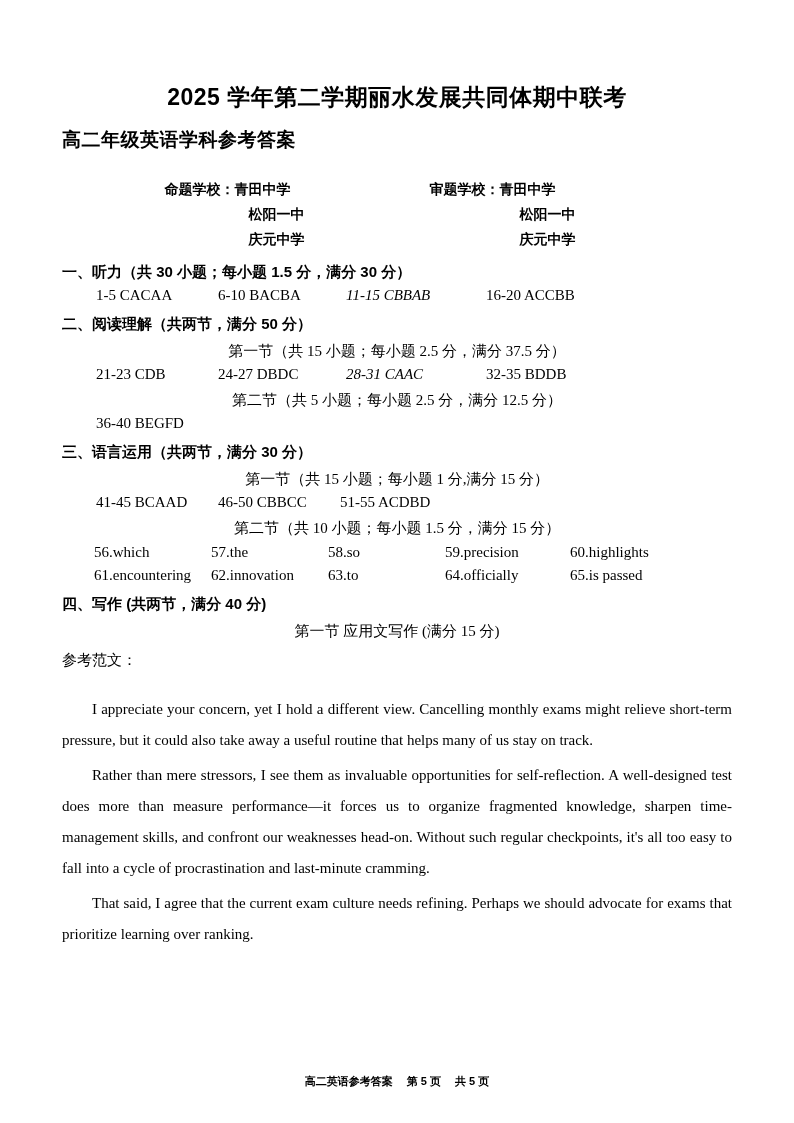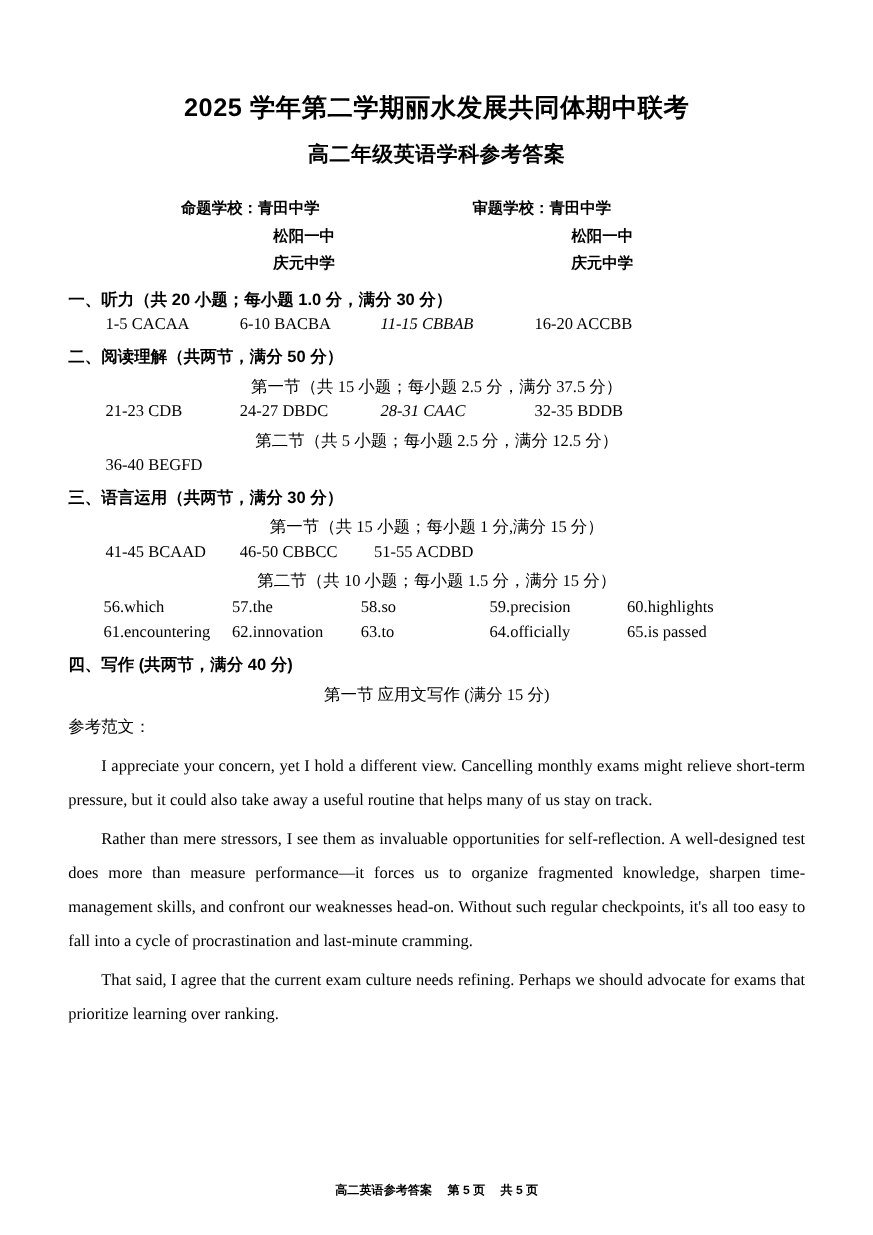--- a/index.html
+++ b/index.html
@@ -25,21 +25,21 @@
   .title-main {
     text-align: center;
     font-family: "Liberation Sans", sans-serif;
     font-weight: bold;
     font-size: 23px;
     letter-spacing: 0.5px;
     margin-top: 26px;
     margin-bottom: 4px;
   }
   .title-sub {
-    text-align: center;
+    text-align: left;
     font-family: "Liberation Sans", sans-serif;
     font-weight: bold;
     font-size: 19px;
     letter-spacing: 0.5px;
     margin-top: 14px;
     margin-bottom: 24px;
   }
   .school-block {
     margin-top: 14px;
     margin-bottom: 8px;
@@ -107,21 +107,21 @@
     display: inline-block;
     width: 117px;
   }
   .fill-row span.fcell-wide {
     display: inline-block;
     width: 125px;
   }
   .ref-label {
     font-size: 15px;
     margin-top: 10px;
-    margin-bottom: 8px;
+    margin-bottom: 20px;
   }
   .essay-p {
     font-size: 15px;
     line-height: 31px;
     text-align: justify;
     text-justify: inter-word;
     text-indent: 30px;
     margin: 0;
     padding-top: 4px;
   }
@@ -153,21 +153,21 @@
     <div class="school-row">
       <span class="school-col-left"><span class="school-name-indent">松阳一中</span></span>
       <span class="school-col-right"><span class="school-name-indent2">松阳一中</span></span>
     </div>
     <div class="school-row">
       <span class="school-col-left"><span class="school-name-indent">庆元中学</span></span>
       <span class="school-col-right"><span class="school-name-indent2">庆元中学</span></span>
     </div>
   </div>
 
-  <div class="section-head">一、听力（共 20 小题；每小题 1.0 分，满分 30 分）</div>
+  <div class="section-head">一、听力（共 30 小题；每小题 1.5 分，满分 30 分）</div>
   <div class="ans-row">
     <span class="cell w1">1-5 CACAA</span><span class="cell w2">6-10 BACBA</span><span class="cell w3">11-15 CBBAB</span><span class="cell">16-20 ACCBB</span>
   </div>
 
   <div class="section-head">二、阅读理解（共两节，满分 50 分）</div>
   <div class="sub-head">第一节（共 15 小题；每小题 2.5 分，满分 37.5 分）</div>
   <div class="ans-row">
     <span class="cell w1">21-23 CDB</span><span class="cell w2">24-27 DBDC</span><span class="cell w3">28-31 CAAC</span><span class="cell">32-35 BDDB</span>
   </div>
   <div class="sub-head">第二节（共 5 小题；每小题 2.5 分，满分 12.5 分）</div>

